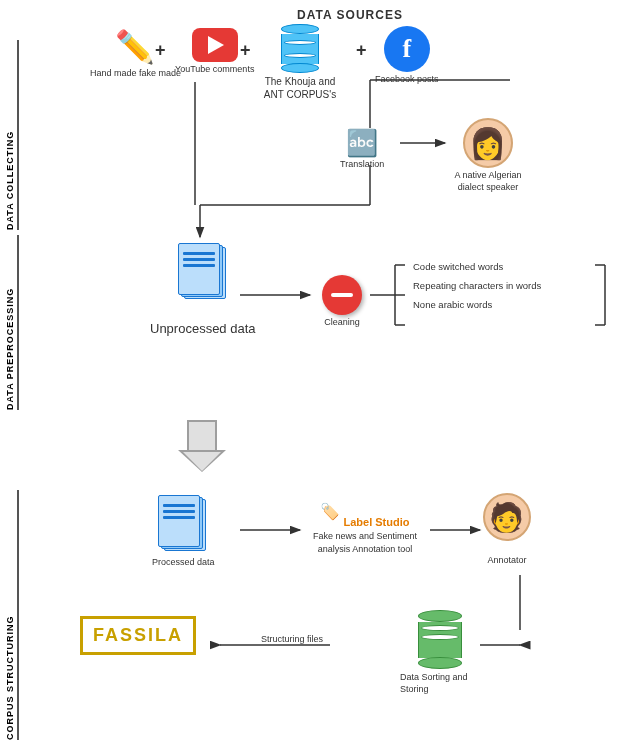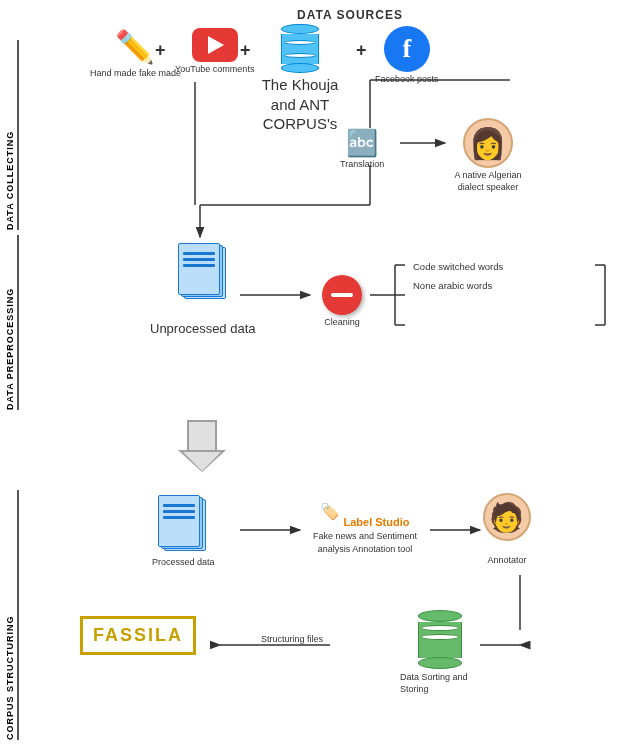--- a/index.html
+++ b/index.html
@@ -266,21 +266,21 @@
   <div style="position:absolute; top:24px; left:260px;">
     <div style="display:flex; flex-direction:column; align-items:center;">
       <div class="db-icon">
         <div class="db-top"></div>
         <div class="db-body" style="height:30px;">
           <div class="db-line"></div>
           <div class="db-line"></div>
         </div>
         <div class="db-bottom"></div>
       </div>
-      <span style="font-size:15px; color:#333; text-align:center; line-height:1.3; margin-top:2px; max-width:80px;">The Khouja
+      <span style="font-size:10px; color:#333; text-align:center; line-height:1.3; margin-top:2px; max-width:80px;">The Khouja
 and ANT CORPUS's</span>
     </div>
   </div>
 
   <div style="position:absolute; top:40px; left:356px; font-size:18px; font-weight:bold; color:#333;">+</div>
 
   <div style="position:absolute; top:26px; left:375px;">
     <div style="display:flex; flex-direction:column; align-items:center;">
       <div class="fb-circle">f</div>
       <span style="font-size:9px; color:#333; text-align:center; line-height:1.3; margin-top:2px;">Facebook
@@ -341,20 +341,21 @@
       <div class="minus-circle">
         <div class="minus-bar"></div>
       </div>
       <span style="font-size:9px; color:#333; text-align:center; margin-top:2px;">Cleaning</span>
     </div>
   </div>
 
   <div style="position:absolute; top:255px; left:407px; width:190px;">
     <div style="font-size:9.5px; color:#333; line-height:2; padding: 2px 0 2px 6px;">
       <div>Code switched words</div>
+      <div>Repeating characters in words</div>
       <div>None arabic words</div>
     </div>
   </div>
 
   <div style="position:absolute; top:420px; left:178px;">
     <div style="display:flex; flex-direction:column; align-items:center;">
       <div style="width:30px; height:30px; background:#e0e0e0; border:2.5px solid #9e9e9e; border-bottom:none;"></div>
       <div style="width:0; height:0; border-left:24px solid transparent; border-right:24px solid transparent; border-top:22px solid #9e9e9e; position:relative;">
         <div style="position:absolute; top:-20px; left:-19px; width:0; height:0; border-left:19px solid transparent; border-right:19px solid transparent; border-top:19px solid #e0e0e0;"></div>
       </div>

